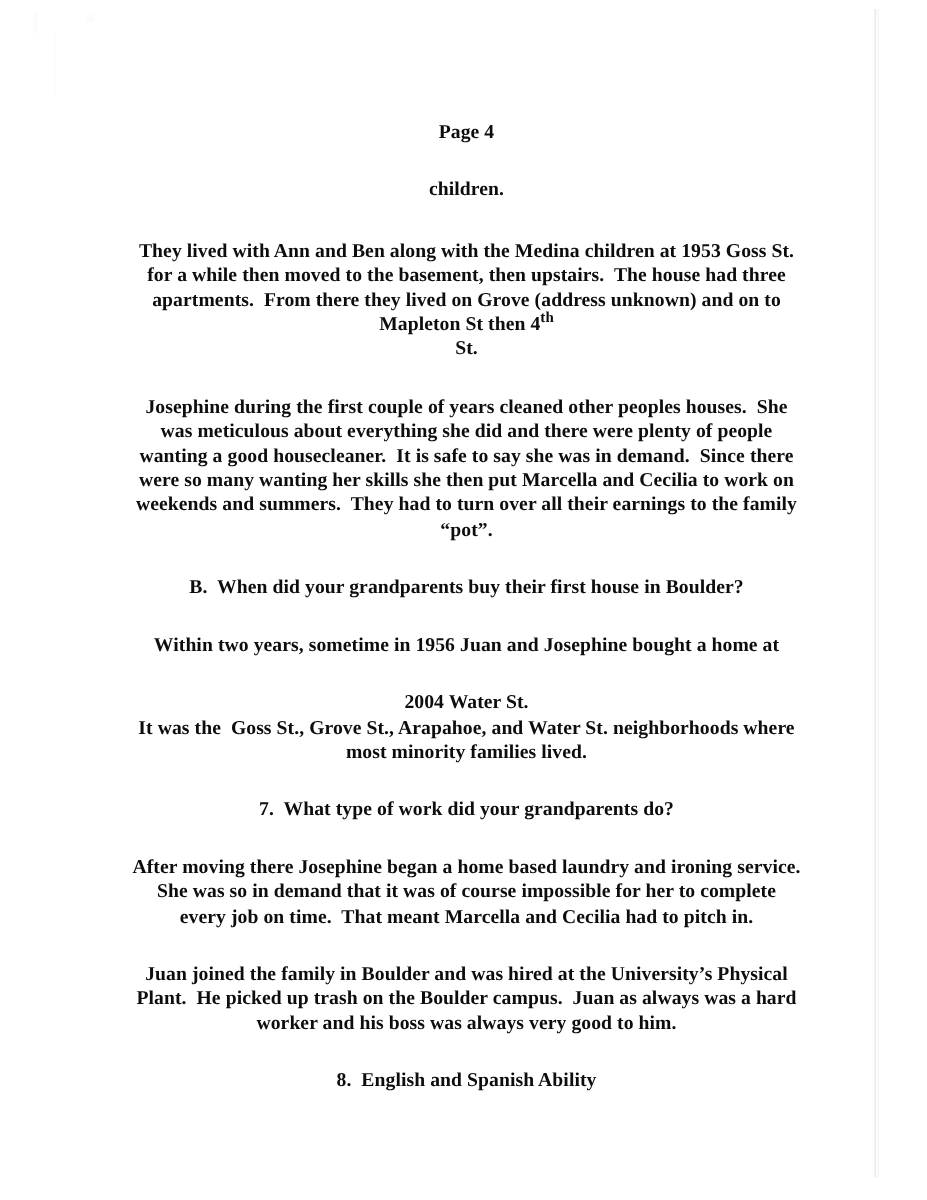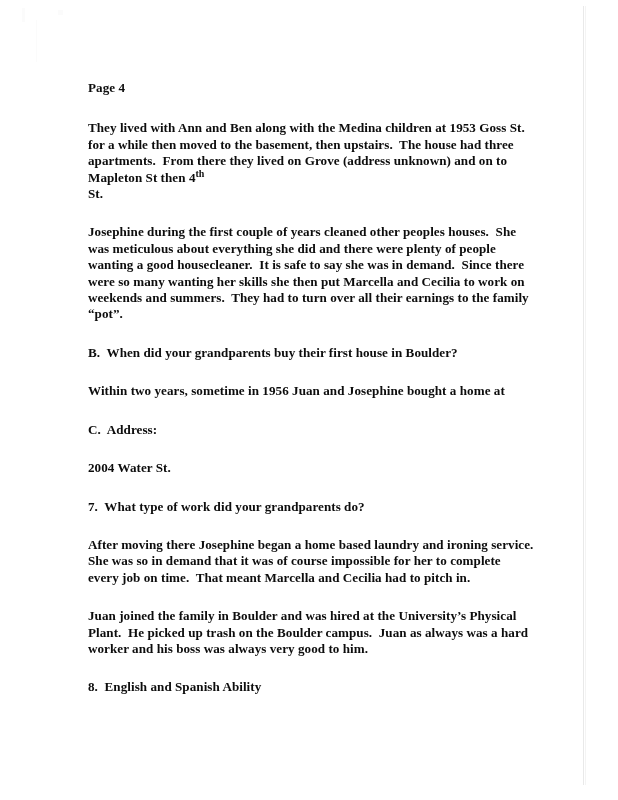--- a/index.html
+++ b/index.html
@@ -58,21 +58,21 @@
     width: 446px;
   }
 
   .blk {
     color: #0d0d0d;
     font-size: 13.1px;
     line-height: 16.4px;
     font-weight: bold;
     letter-spacing: 0.05px;
     white-space: pre-wrap;
-    text-align: left;
+    text-align: center;
     margin: 0;
     font-family: Liberation Serif, serif;
   }
   .gap-md { margin-top: 22px; }
   .gap-lg { margin-top: 24px; }
   .gap-tight { margin-top: 0px; }
 
   .page-label {
     font-size: 13.1px;
     font-weight: bold;
@@ -94,34 +94,35 @@
   <div class="scan-smudge" style="left:58px; top:10px; width:5px; height:5px;"></div>
   <div class="scan-smudge" style="left:36px; top:20px; width:1px; height:42px;"></div>
 
   <div id="scan-edge-line"></div>
   <div id="scan-edge-line-2"></div>
 
   <div id="doc-body">
 
     <div class="blk page-label">Page 4</div>
 
+    <div class="blk gap-md">children.</div>
 
 
     <div class="blk gap-lg"><span>They lived with Ann and Ben along with the Medina children at 1953 Goss St. for a while then moved to the basement, then upstairs.  The house had three apartments.  From there they lived on Grove (address unknown) and on to Mapleton St then 4</span><sup>th</sup><br><span>St.</span></div>
 
     <div class="blk gap-md">Josephine during the first couple of years cleaned other peoples houses.  She was meticulous about everything she did and there were plenty of people wanting a good housecleaner.  It is safe to say she was in demand.  Since there were so many wanting her skills she then put Marcella and Cecilia to work on weekends and summers.  They had to turn over all their earnings to the family “pot”.</div>
 
     <div class="blk gap-md">B.  When did your grandparents buy their first house in Boulder?</div>
 
     <div class="blk gap-md">Within two years, sometime in 1956 Juan and Josephine bought a home at</div>
 
-    <div class="blk gap-md">C.  Address:</div>
 
     <div class="blk gap-md">2004 Water St.</div>
 
+    <div class="blk gap-tight">It was the  Goss St., Grove St., Arapahoe, and Water St. neighborhoods where most minority families lived.</div>
 
     <div class="blk gap-md">7.  What type of work did your grandparents do?</div>
 
     <div class="blk gap-md">After moving there Josephine began a home based laundry and ironing service.  She was so in demand that it was of course impossible for her to complete every job on time.  That meant Marcella and Cecilia had to pitch in.</div>
 
     <div class="blk gap-md">Juan joined the family in Boulder and was hired at the University’s Physical Plant.  He picked up trash on the Boulder campus.  Juan as always was a hard worker and his boss was always very good to him.</div>
 
     <div class="blk gap-md">8.  English and Spanish Ability</div>
 
   </div>

